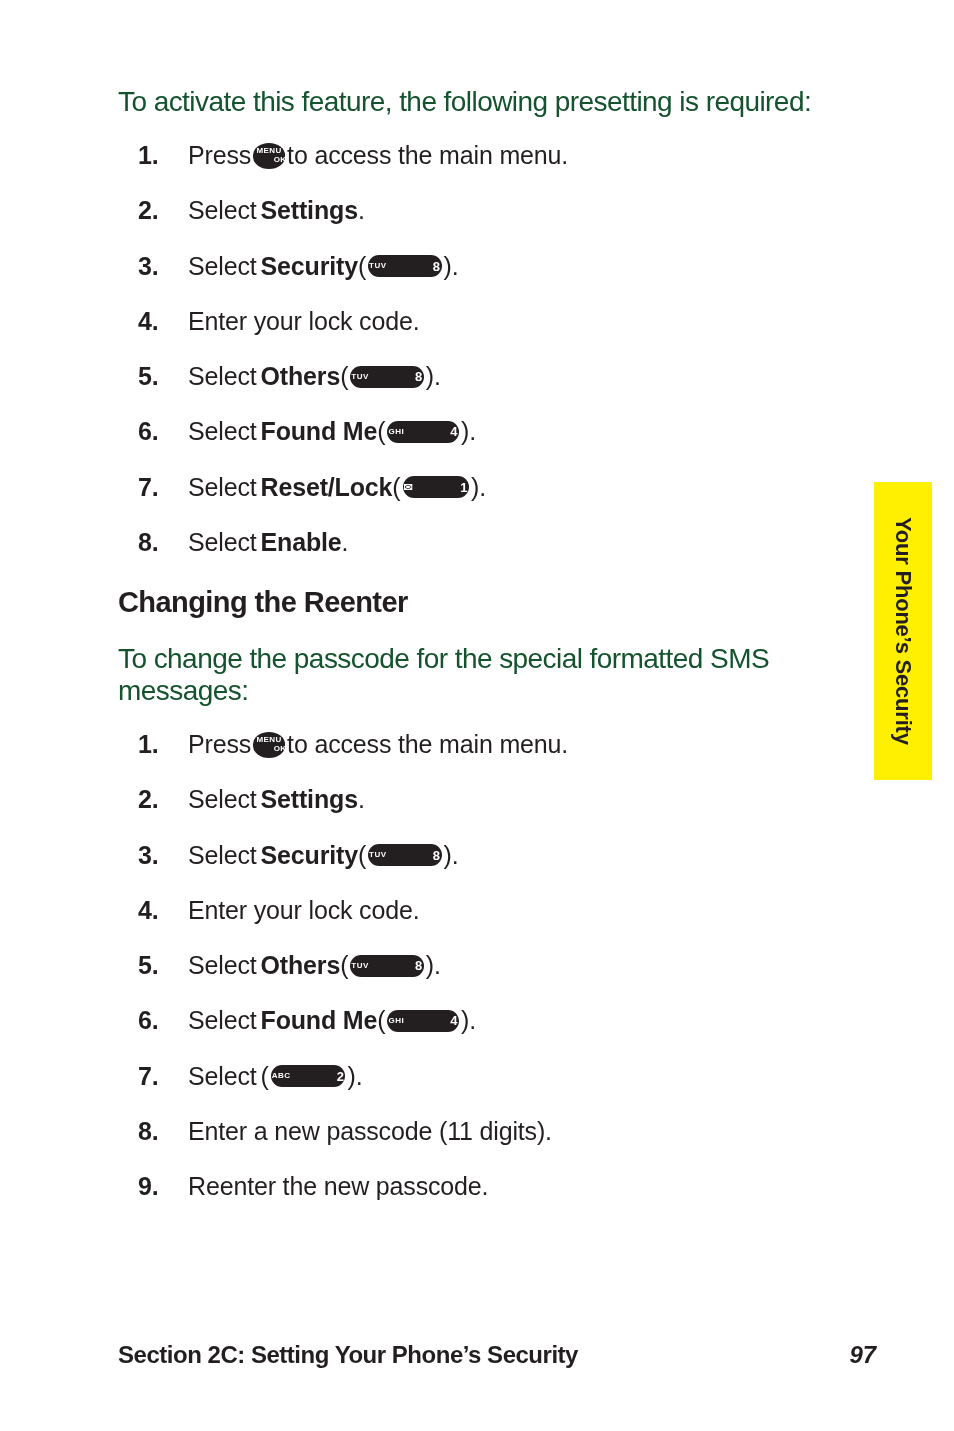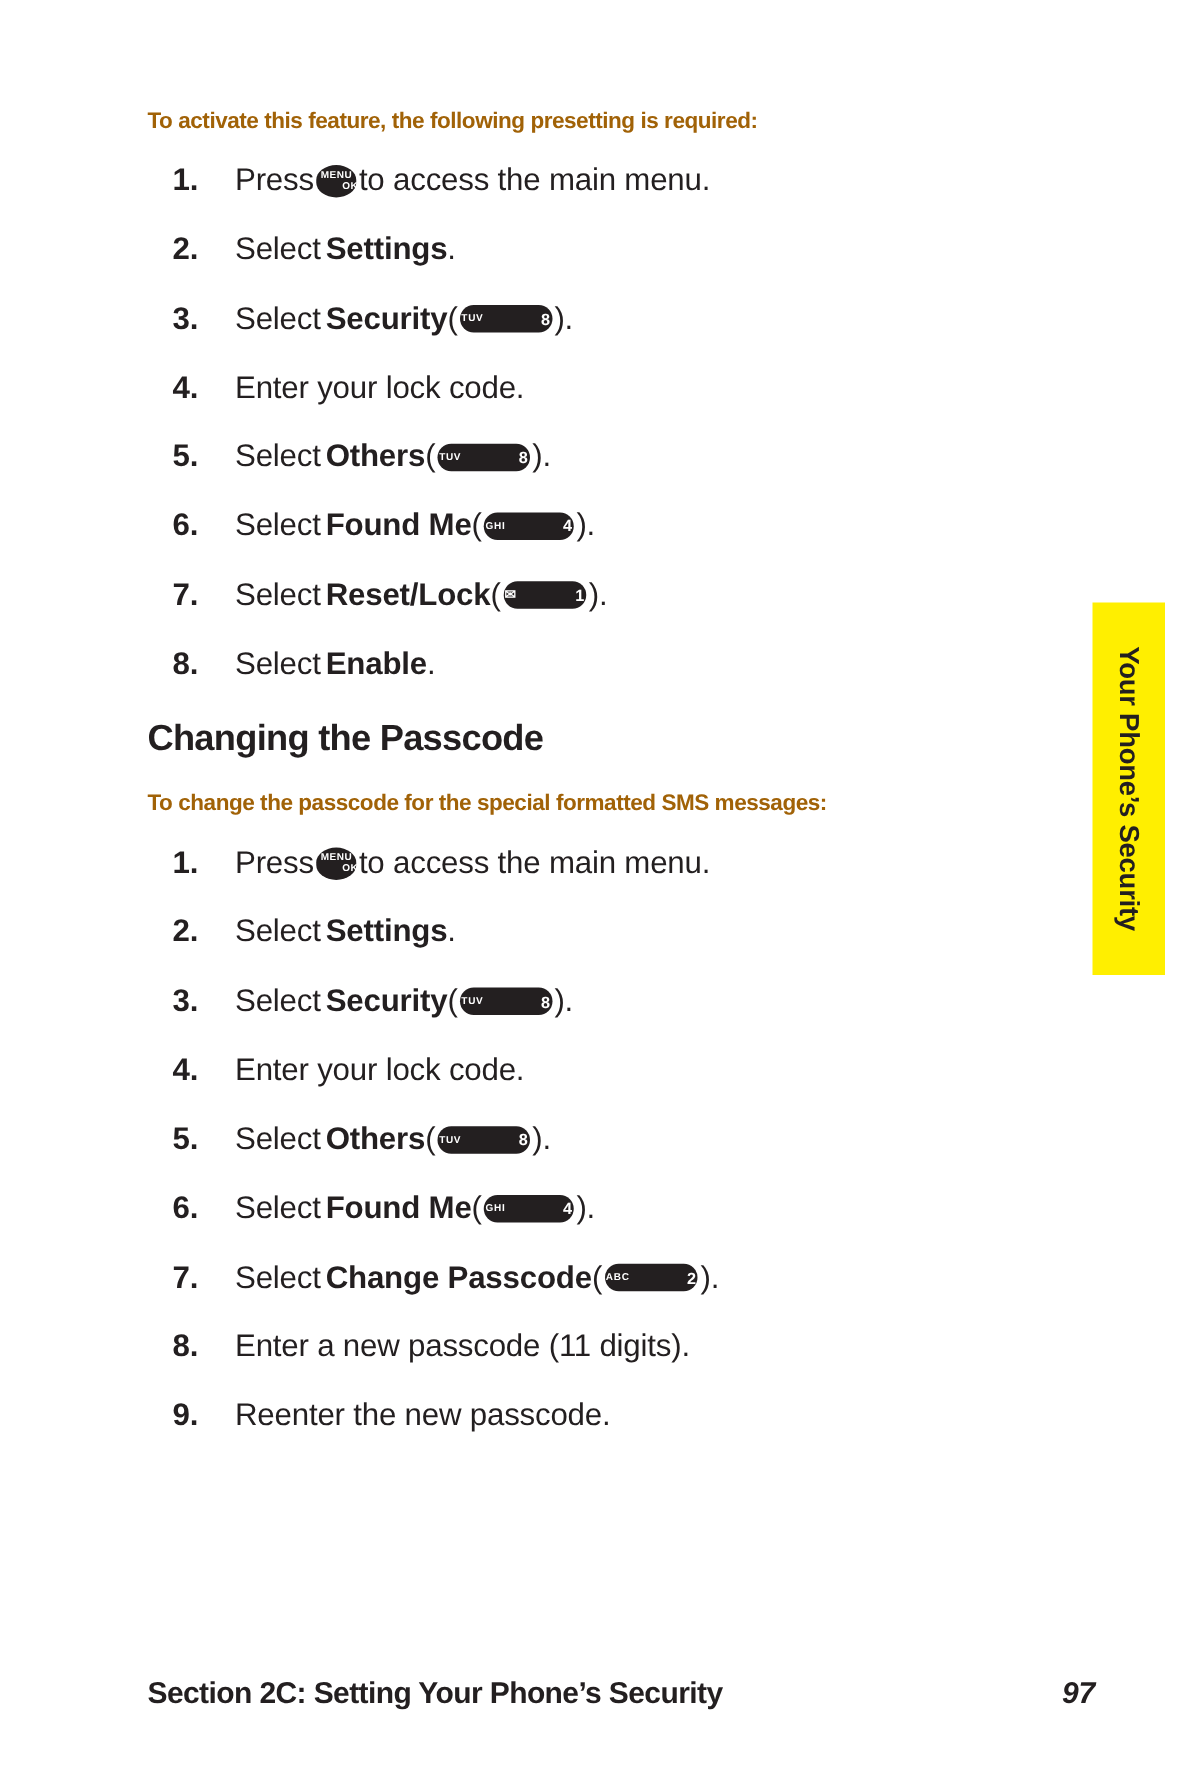--- a/index.html
+++ b/index.html
@@ -10,23 +10,23 @@
       font-family: "Myriad Pro", "Segoe UI", Arial, sans-serif;
       position: relative;
       color: #231f20;
       letter-spacing: -0.01em;
     }
     .page {
       padding: 86px 118px 0 118px;
       position: relative;
     }
     .intro {
-      font-weight: 700;
-      font-size: 18px;
-      color: #a16207;
+      font-weight: 400;
+      font-size: 28px;
+      color: #14532d;
       margin-bottom: 22px;
       letter-spacing: -0.02em;
     }
     .steps {
       list-style: none;
       counter-reset: step;
       margin-left: 20px;
       margin-bottom: 28px;
     }
     .steps li {
@@ -217,21 +217,21 @@
     <li>
         <span class="step-body">
       <span class="sp2">Select </span>
       <span class="b">Enable</span>
       <span>.</span>
     </span>
       </li>
   </ol>
 
 
-  <h2 class="subheading">Changing the Passcode</h2>
+  <h2 class="subheading">Changing the Reenter</h2>
 
   <p class="intro">To change the passcode for the special formatted SMS messages:</p>
 
   <ol class="steps">
     <li>
         <span class="step-body">
       <span>Press </span>
       <span class="key menu sp1">
         <span class="l1">MENU</span>
         <span class="l2">OK</span>
@@ -283,21 +283,20 @@
       <span class="key">
         <span class="sup">GHI</span>
         <span class="dig">4</span>
       </span>
       <span> ).</span>
     </span>
       </li>
     <li>
         <span class="step-body">
       <span class="sp2">Select </span>
-      <span class="b">Change Passcode</span>
       <span> ( </span>
       <span class="key">
         <span class="sup">ABC</span>
         <span class="dig">2</span>
       </span>
       <span> ).</span>
     </span>
       </li>
     <li>
         <span class="step-body">

